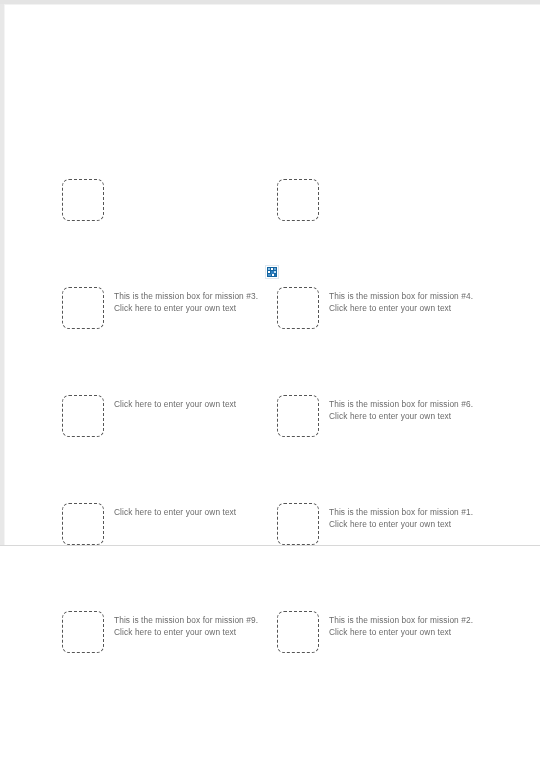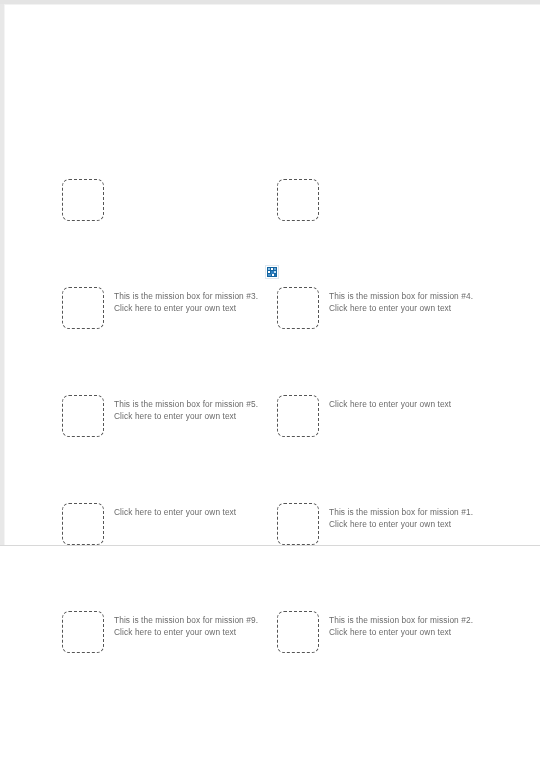--- a/index.html
+++ b/index.html
@@ -150,27 +150,27 @@
           <div class="mission-text">
             <span class="line">This is the mission box for mission #4.</span>
             <span class="line">Click here to enter your own text</span>
           </div>
         </div>
       </div>
       <div class="mission-row" style="top: 395px;">
         <div class="mission-cell col-left">
           <div class="placeholder-box"></div>
           <div class="mission-text">
-            <span class="line">This is the mission box for mission #5.</span>
-            <span class="line">Click here to enter your own text</span>
-          </div>
-        </div>
-        <div class="mission-cell col-right">
-          <div class="placeholder-box"></div>
-          <div class="mission-text">
+            <span class="line">Click here to enter your own text</span>
+          </div>
+        </div>
+        <div class="mission-cell col-right">
+          <div class="placeholder-box"></div>
+          <div class="mission-text">
+            <span class="line">This is the mission box for mission #6.</span>
             <span class="line">Click here to enter your own text</span>
           </div>
         </div>
       </div>
       <div class="mission-row" style="top: 503px;">
         <div class="mission-cell col-left">
           <div class="placeholder-box"></div>
           <div class="mission-text">
             <span class="line">Click here to enter your own text</span>
           </div>

